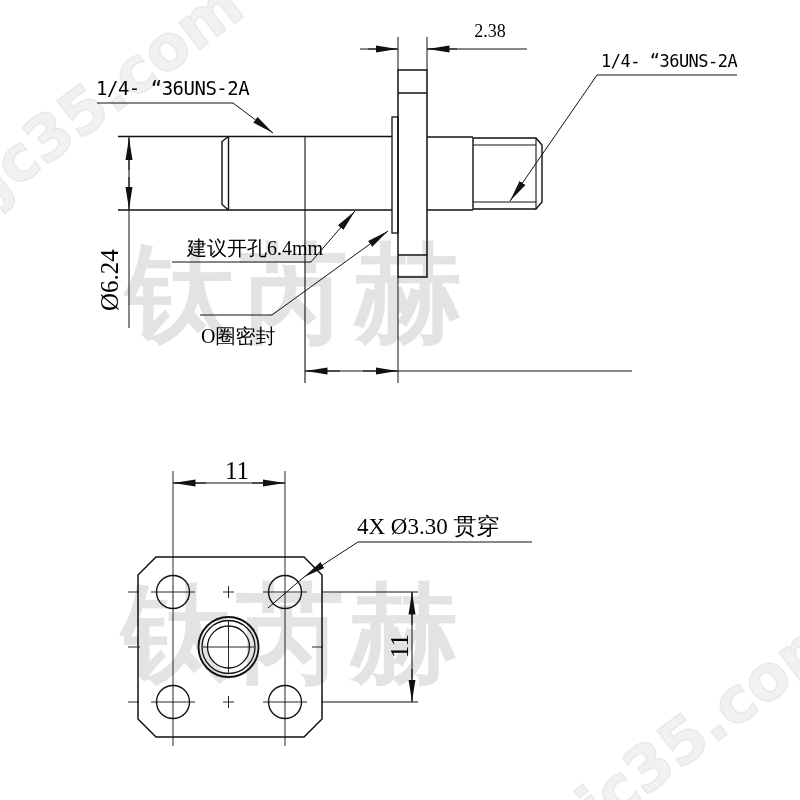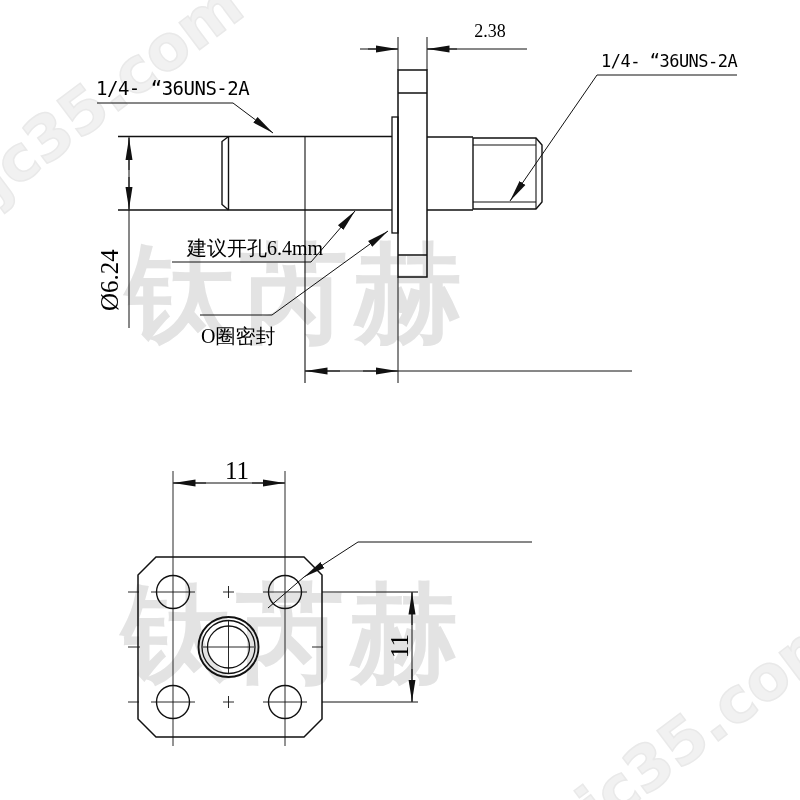--- a/index.html
+++ b/index.html
@@ -168,13 +168,14 @@
 
   <div class="txt cjk" style="left:187px;top:238px;font-size:20px;">建议开孔6.4mm</div>
 
   <div class="txt cjk" style="left:201px;top:292px;font-size:20px;margin-top:34px;">O圈密封</div>
 
 
   <div class="txt dim center" style="left:207px;top:458px;width:60px;font-size:25px;">11</div>
 
   <div class="txt dim center" style="left:378px;top:633px;width:45px;font-size:25px;transform:rotate(-90deg);">11</div>
 
+  <div class="txt cjk" style="left:357px;top:515px;font-size:23px;">4X Ø3.30 贯穿</div>
 </div>
 
 </body></html>

